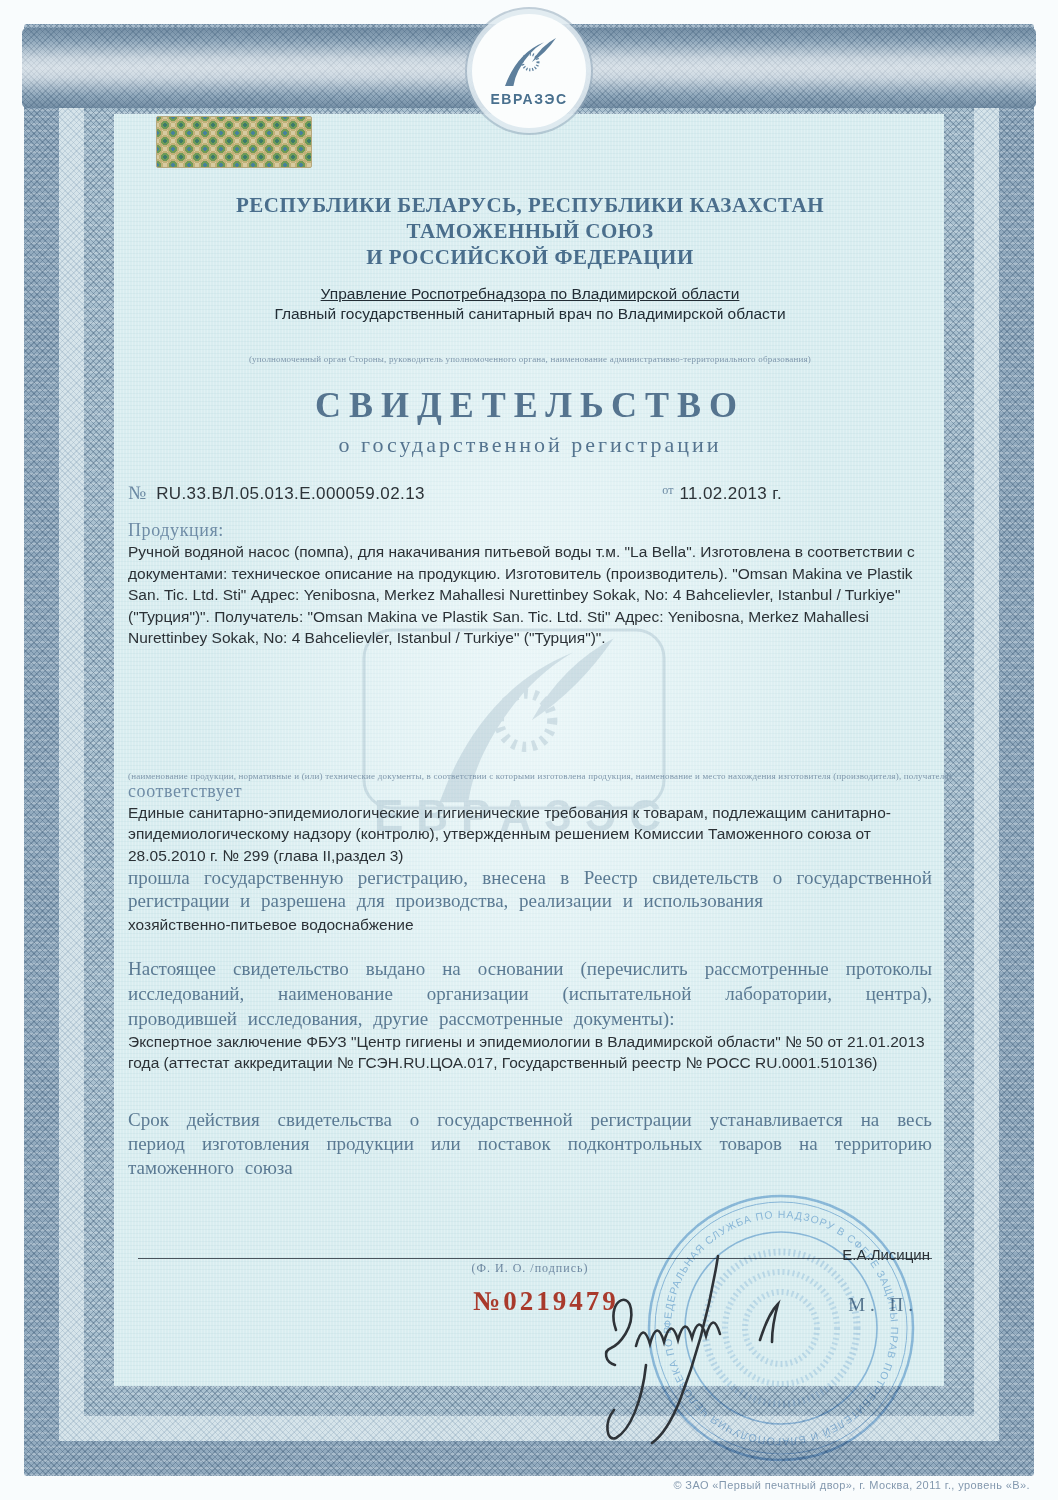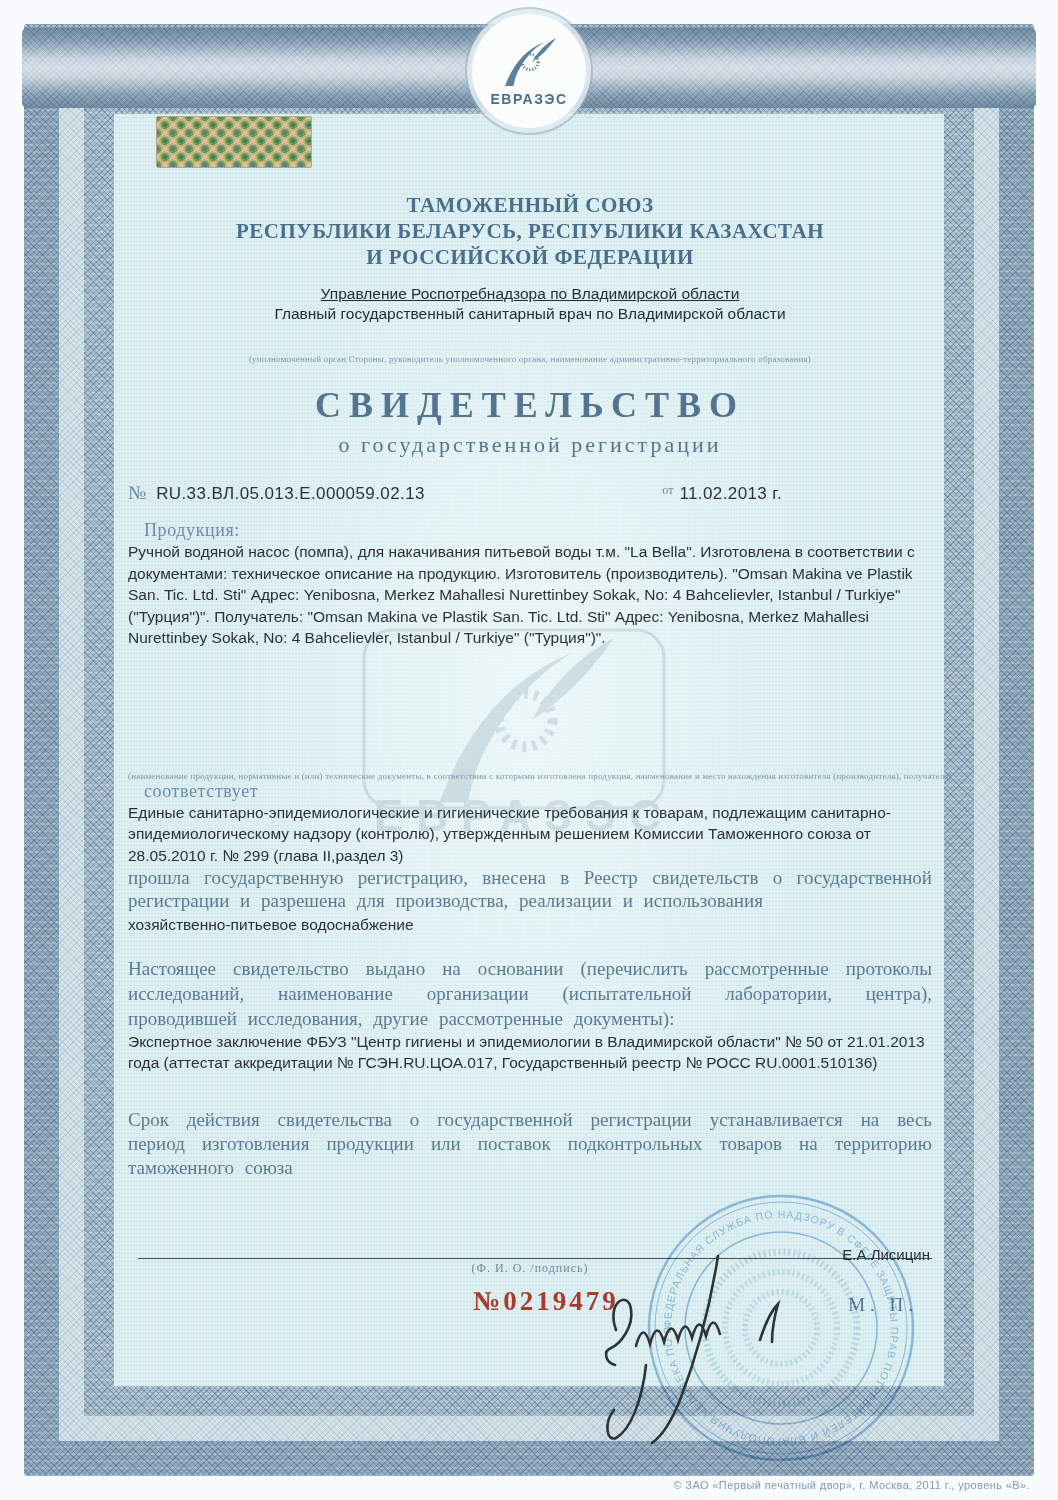--- a/index.html
+++ b/index.html
@@ -53,21 +53,21 @@
   .caption1{margin-top:30px;}
   .title{margin-top:20px;text-align:center;font-weight:bold;font-size:36px;letter-spacing:8px;color:#55748f;}
   .subtitle{margin-top:6px;text-align:center;font-size:22px;letter-spacing:3px;color:#55748f;}
   
   .num-row{display:flex;align-items:baseline;margin-top:24px;}
   .num-label{font-size:19px;color:#6b89a3;margin-right:10px;}
   .num-value{font-family:"Liberation Sans",sans-serif;font-size:17px;color:#2d3338;letter-spacing:.4px;}
   .num-right{margin-left:auto;margin-right:150px;}
   .date-label{font-size:12px;color:#6b89a3;vertical-align:5px;margin-right:2px;}
   
-  .lbl-serif{font-size:18px;color:#6f8ca6;letter-spacing:.6px;margin-left:16px;}
+  .lbl-serif{font-size:18px;color:#6f8ca6;letter-spacing:.6px;}
   .product-label{margin-top:16px;}
   .sans-text{font-family:"Liberation Sans",sans-serif;font-size:15.5px;line-height:21.5px;color:#2b3136;}
   .wm-spacer{height:122px;}
   .serif-par{font-size:19px;line-height:23px;color:#5b7a93;text-align:justify;word-spacing:6px;}
   .usage{margin-top:2px;}
   .basis-intro{margin-top:20px;line-height:25px;}
   .validity{margin-top:34px;line-height:24px;}
   
   .watermark{position:absolute;left:180px;top:512px;width:460px;z-index:0;opacity:.17;}
   
@@ -105,22 +105,22 @@
               <path d="M10,85 Q30,30 75,12 Q48,28 32,60 Q26,72 24,85 Z"></path>
               <path d="M95,5 Q70,18 55,45 Q78,30 95,5 Z"></path>
               <circle cx="52" cy="45" r="13" fill="none" stroke="#4a708e" stroke-width="5" stroke-dasharray="2 3"></circle>
             </g>
             <text x="230" y="205" text-anchor="middle" font-family="Liberation Sans, sans-serif" font-weight="bold" font-size="44" letter-spacing="13" fill="#4a708e">ЕВРАЗЭС</text>
           </svg>
 
           <div class="content">
 
             <div class="hdr">
+              <div class="hdr-serif">РЕСПУБЛИКИ БЕЛАРУСЬ, РЕСПУБЛИКИ КАЗАХСТАН</div>
               <div class="hdr-serif">ТАМОЖЕННЫЙ СОЮЗ</div>
-              <div class="hdr-serif">РЕСПУБЛИКИ БЕЛАРУСЬ, РЕСПУБЛИКИ КАЗАХСТАН</div>
               <div class="hdr-serif">И РОССИЙСКОЙ ФЕДЕРАЦИИ</div>
               <div class="hdr-sans first">Управление Роспотребнадзора по Владимирской области</div>
               <div class="hdr-sans">Главный государственный санитарный врач по Владимирской области</div>
             </div>
 
             <div class="caption caption1">(уполномоченный орган Стороны, руководитель уполномоченного органа, наименование административно-территориального образования)</div>
 
             <div class="title">СВИДЕТЕЛЬСТВО</div>
             <div class="subtitle">о государственной регистрации</div>
 

